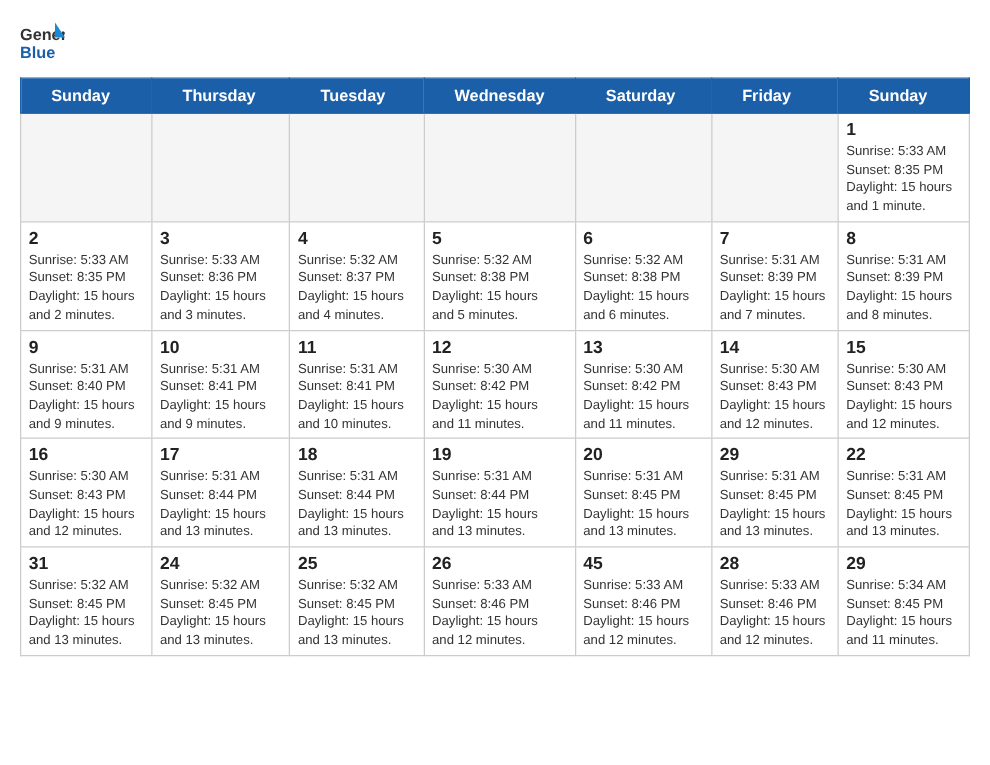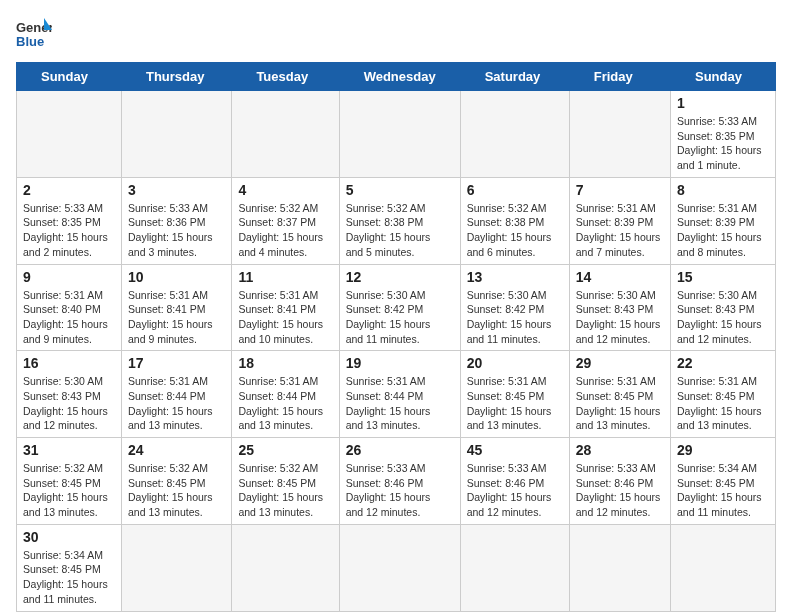--- a/index.html
+++ b/index.html
@@ -320,29 +320,14 @@
 and 12 minutes.</div>
         </td>
         <td>
           <span class="day-number">29</span>
           <div class="day-info" style="white-space: pre-line;">Sunrise: 5:34 AM
 Sunset: 8:45 PM
 Daylight: 15 hours
 and 11 minutes.</div>
         </td>
       </tr>
-      <tr class="last-row">
-        <td>
-          <span class="day-number">30</span>
-          <div class="day-info" style="white-space: pre-line;">Sunrise: 5:34 AM
-Sunset: 8:45 PM
-Daylight: 15 hours
-and 11 minutes.</div>
-        </td>
-        <td class="empty"></td>
-        <td class="empty"></td>
-        <td class="empty"></td>
-        <td class="empty"></td>
-        <td class="empty"></td>
-        <td class="empty"></td>
-      </tr>
     </tbody>
 </table>
 
 </body></html>

